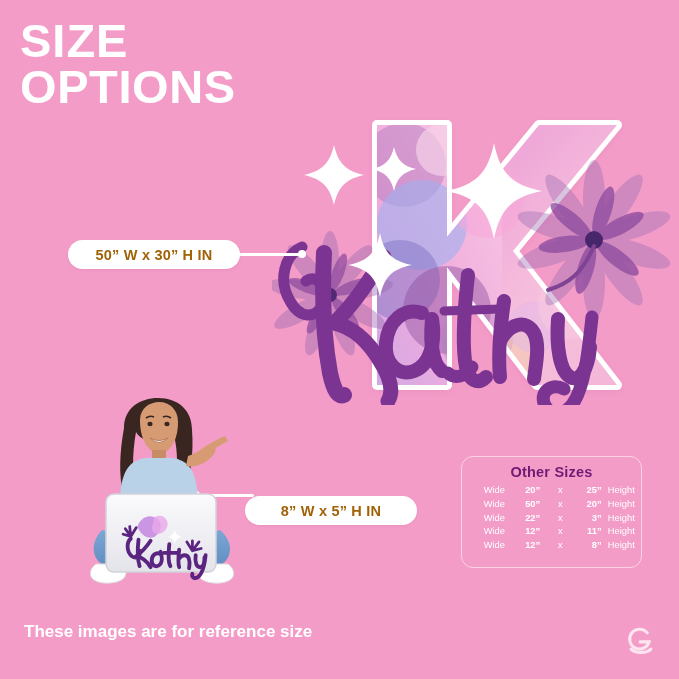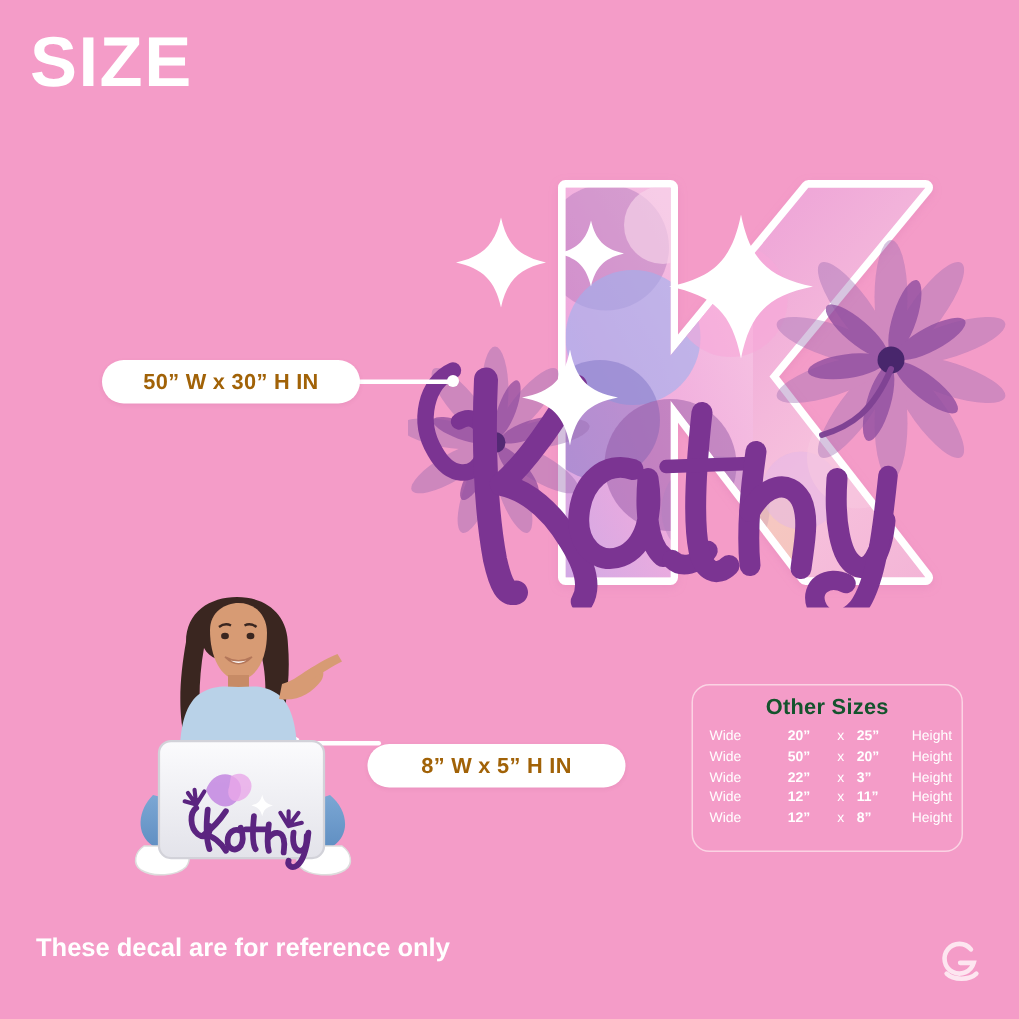--- a/index.html
+++ b/index.html
@@ -107,43 +107,43 @@
     left: 461px;
     top: 456px;
     width: 181px;
     height: 112px;
     border: 1.6px solid #fbd3e4;
     border-radius: 12px;
     box-sizing: border-box;
     padding-top: 7px;
   }
   #other-sizes-title {
-    color: #14532d;
+    color: #701a75;
     font-weight: 700;
     font-size: 14.5px;
     text-align: center;
     letter-spacing: 0.2px;
     margin-bottom: 4px;
   }
   #other-sizes-table {
     width: 100%;
     border-collapse: collapse;
     color: #ffffff;
     font-size: 9.3px;
     font-weight: 400;
   }
   #other-sizes-table td {
     padding: 1.1px 0;
     line-height: 1.25;
     white-space: nowrap;
   }
-  .col-wide   { width: 30%; text-align: left;   padding-left: 11px !important; }
+  .col-wide   { width: 30%; text-align: center;   padding-left: 11px !important; }
   .col-w      { width: 19%; text-align: center; font-weight: 600; }
   .col-x      { width: 12%; text-align: center; }
-  .col-h      { width: 17%; text-align: left; font-weight: 600; }
+  .col-h      { width: 17%; text-align: right; font-weight: 600; }
   .col-height { width: 22%; text-align: center; }
 
   
   #footer-note {
     position: absolute;
     left: 24px;
     top: 620px;
     width: 420px;
     color: #ffffff;
     font-weight: 700;
@@ -162,20 +162,21 @@
   }
   #brand-logo svg { display: block; width: 100%; height: 100%; }
 </style>
 </head>
 <body>
 
 <div id="stage">
 
   <div id="title-block">
     <span class="title-line">SIZE</span>
+    <span class="title-line second">OPTIONS</span>
   </div>
 
   <div id="decal-main">
     <svg viewBox="0 0 400 300" xmlns="http://www.w3.org/2000/svg">
       <defs>
         <linearGradient id="kgrad" x1="0" y1="0" x2="1" y2="1">
           <stop offset="0%" stop-color="#f6b9dc"></stop>
           <stop offset="35%" stop-color="#efa8d8"></stop>
           <stop offset="70%" stop-color="#f7c2dd"></stop>
           <stop offset="100%" stop-color="#f3b4d6"></stop>
@@ -420,21 +421,21 @@
           <td class="col-w">12”</td>
           <td class="col-x">x</td>
           <td class="col-h">8”</td>
           <td class="col-height">Height</td>
         </tr>
       </tbody>
     </table>
   </div>
 
   <div id="footer-note">
-    <span>These decal are for reference only</span>
+    <span>These images are for reference size</span>
   </div>
 
   <div id="brand-logo">
     <svg viewBox="0 0 40 40" xmlns="http://www.w3.org/2000/svg">
       <g fill="none" stroke="#fde6f0" stroke-width="3.4" stroke-linecap="round">
         <path d="M27 11 A 11 11 0 1 0 29 21 L 19 21"></path>
         <path d="M9 29 C 14 34, 26 34, 31 29"></path>
       </g>
     </svg>
   </div>

